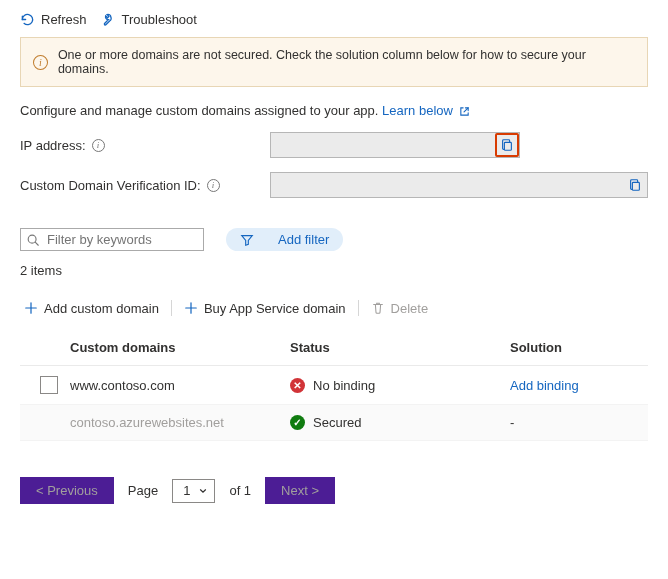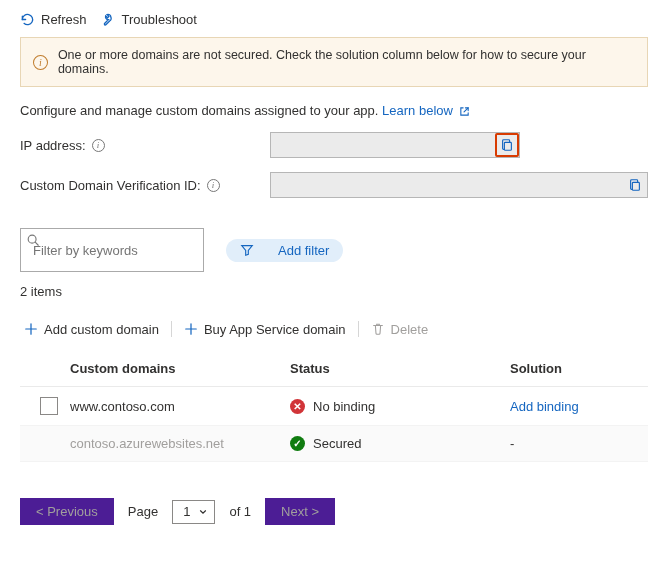--- a/index.html
+++ b/index.html
@@ -17,21 +17,21 @@
   .field-label { width: 250px; display: flex; align-items: center; gap: 6px; }
   .field-input-wrap { position: relative; flex: 0 0 auto; }
   .ro-input { height: 26px; border: 1px solid #b6b6b6; background: #ebebeb; padding: 2px 28px 2px 6px; font-size: 13px; color: #323130; width: 100%; }
   .copy-btn { position: absolute; right: 1px; top: 1px; width: 24px; height: 24px; display: inline-flex; align-items: center; justify-content: center; cursor: pointer; background: transparent; }
   .copy-highlight { border: 2px solid #d83b01; border-radius: 2px; }
   .field-ip .field-input-wrap { width: 250px; }
   .field-cdv .field-input-wrap { width: 378px; }
 
   .filter-row { display: flex; align-items: center; gap: 22px; margin-top: 30px; margin-bottom: 12px; }
   .filter-input-wrap { position: relative; width: 184px; }
-  .filter-input { width: 100%; height: 44px; border: 1px solid #aaa; padding: 2px 6px 2px 12px; font-size: 13px; }
+  .filter-input { width: 100%; height: 23px; border: 1px solid #aaa; padding: 2px 6px 2px 26px; font-size: 13px; }
   .filter-search-icon { position: absolute; left: 6px; top: 5px; }
   .addfilter-btn { background: #e1eefa; border-radius: 14px; padding: 4px 14px; display: inline-flex; align-items: center; gap: 24px; cursor: pointer; color: #1566c0; }
 
   .count { margin-bottom: 16px; color: #323130; }
 
   .action-bar { display: flex; padding: 6px 0; }
   .action-item { display: inline-flex; align-items: center; gap: 6px; padding: 0 12px; color: #323130; cursor: pointer; }
   .action-item.disabled { color: #a19f9d; cursor: default; }
   .action-sep { width: 1px; height: 16px; background: #d6d6d6; align-self: center; }
   .action-bar .action-item:first-child { padding-left: 4px; }

